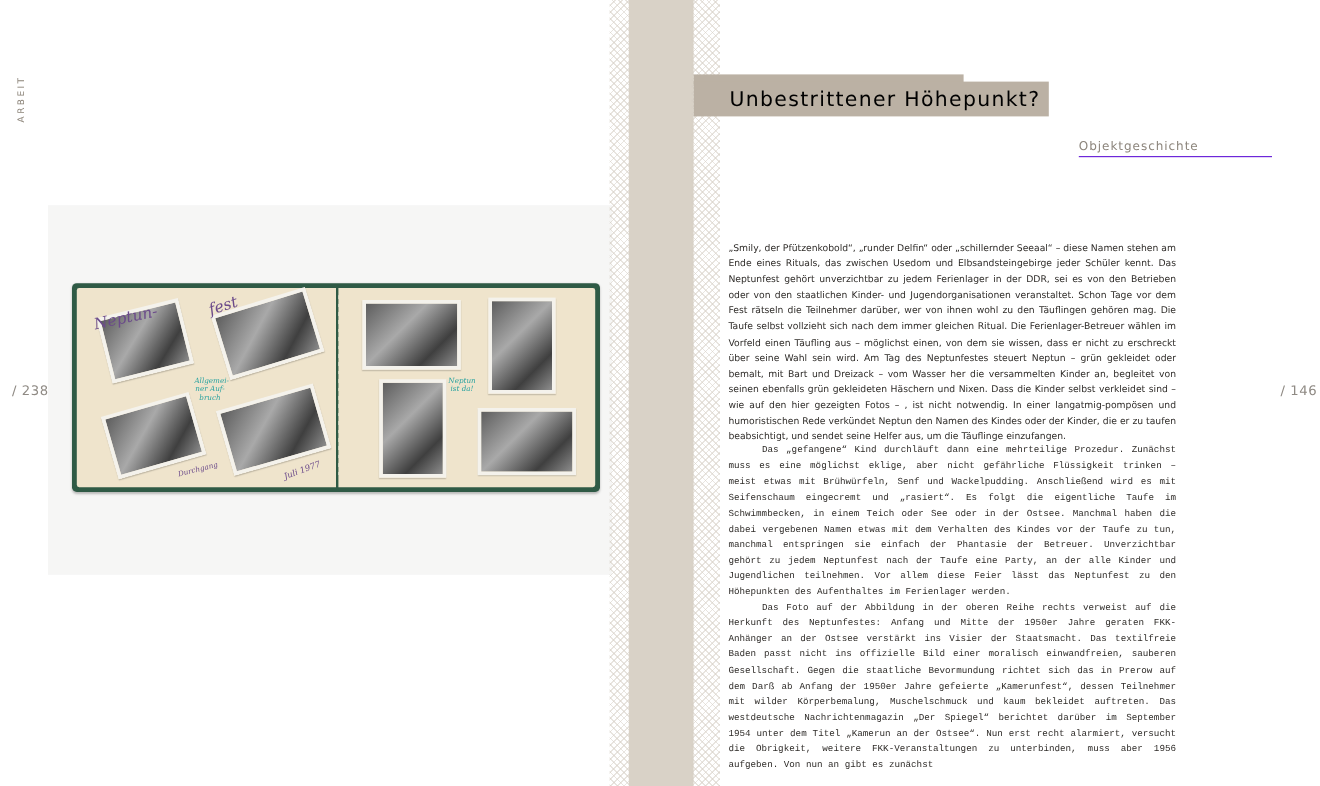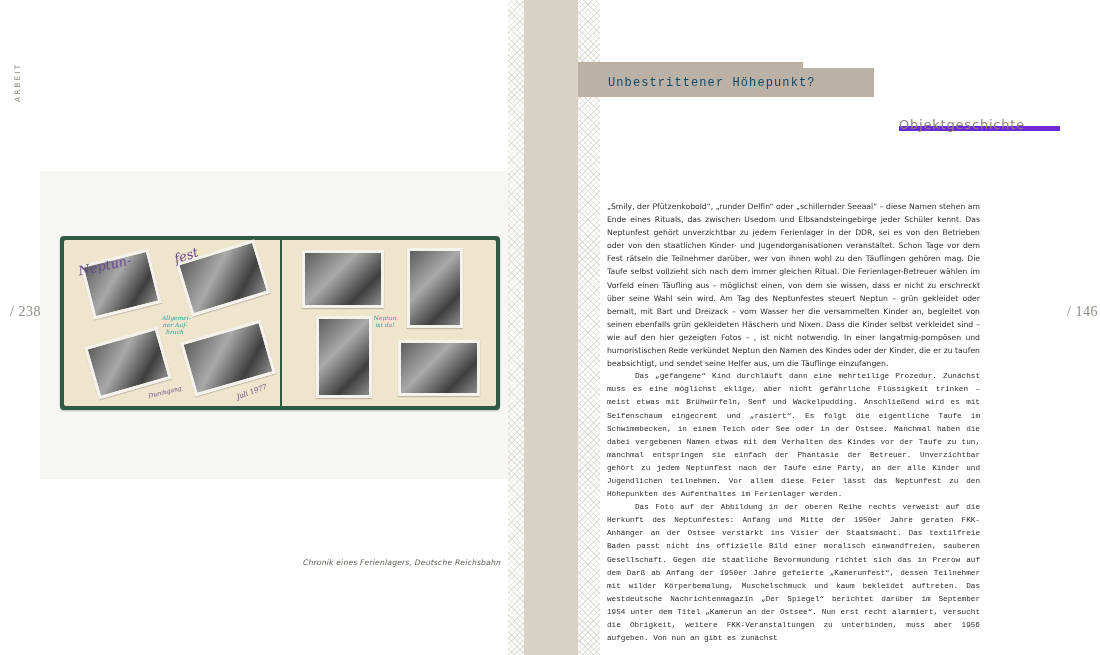--- a/index.html
+++ b/index.html
@@ -5,21 +5,21 @@
   * { margin:0; padding:0; box-sizing:border-box; }
   html, body { width:1100px; height:655px; background:#ffffff; overflow:hidden; }
   body { position:relative; font-family:"DejaVu Sans", "Liberation Sans", sans-serif; color:#3a3632; }
 
   
   .running-head {
     position:absolute; left:13px; top:66px; width:12px; height:36px;
     writing-mode:vertical-rl; transform:rotate(180deg);
     font-size:7.5px; letter-spacing:2px; color:#8c8479; text-align:center;
   }
-  .page-num { position:absolute; top:304px; font-size:14px; color:#8f8a84; letter-spacing:0.5px;font-family:Liberation Serif, serif; }
+  .page-num { position:absolute; top:319px; font-size:11px; color:#8f8a84; letter-spacing:0.5px; }
   .page-num.left { left:10px; }
   .page-num.right { left:1067px; }
 
   
   .photo-panel {
     position:absolute; left:40px; top:171px; width:470px; height:308px;
     background:#f6f6f5;
   }
   .album {
     position:absolute; left:60px; top:236px; width:440px; height:174px;
@@ -66,25 +66,25 @@
   }
 
   
   .banner-top {
     position:absolute; left:578px; top:62px; width:225px; height:8px; background:#bbb1a4;
   }
   .banner {
     position:absolute; left:578px; top:68px; width:296px; height:29px; background:#bbb1a4;
     display:flex; align-items:center; padding-left:30px;
   }
-  .banner-title { color:#0c4a6e; font-size:12px; letter-spacing:1.1px;font-family:Liberation Mono, monospace; }
+  .banner-title { color:#000000; font-size:17px; letter-spacing:1.1px; }
 
   .section-label {
     position:absolute; left:899px; top:117px; width:161px; height:14px;
-    border-bottom:5px solid #6d28d9; font-size:13px; letter-spacing:0.8px; color:#8c857c;
+    border-bottom:1px solid #6d28d9; font-size:10px; letter-spacing:0.8px; color:#8c857c;
   }
 
   .body-text {
     position:absolute; left:607px; top:162px; width:373px;
     font-size:7.7px; line-height:13.1px; color:#2f2c29; text-align:justify;
     hyphens:manual;
     margin-top:38px;
   }
   .body-text p { margin:0; }
   .body-text p.indent { text-indent:28px;font-family:Liberation Mono, monospace; }
@@ -113,21 +113,20 @@
   <div class="album-page right-leaf">
     <div class="photo" style="left:20px;top:10px;width:82px;height:58px;"></div>
     <div class="photo" style="left:125px;top:8px;width:56px;height:80px;"></div>
     <div class="photo" style="left:34px;top:76px;width:56px;height:82px;"></div>
     <div class="photo" style="left:116px;top:100px;width:82px;height:56px;"></div>
     <div class="hand teal" style="left:90px;top:74px;width:26px;">Neptun ist da!</div>
   </div>
 </div>
 
 <div class="caption">
-  <div>Chronik eines Ferienlagers, Deutsche Reichsbahn</div>
 </div>
 
 <div class="lace l"></div>
 <div class="stripe"></div>
 <div class="lace r"></div>
 
 <div class="banner-top"></div>
 <div class="banner">
   <span class="banner-title">Unbestrittener Höhepunkt?</span>
 </div>

